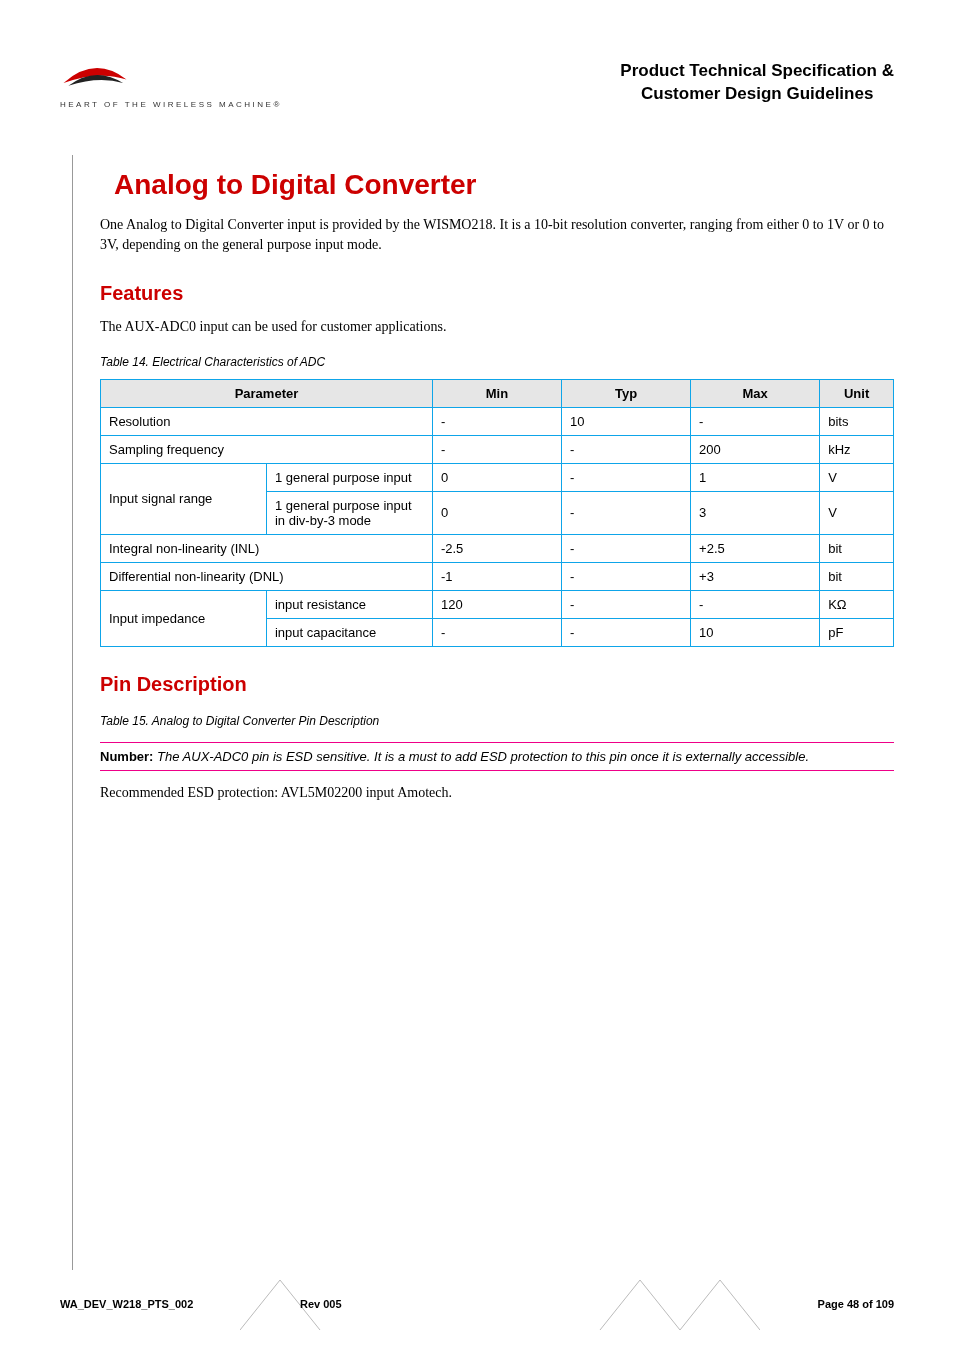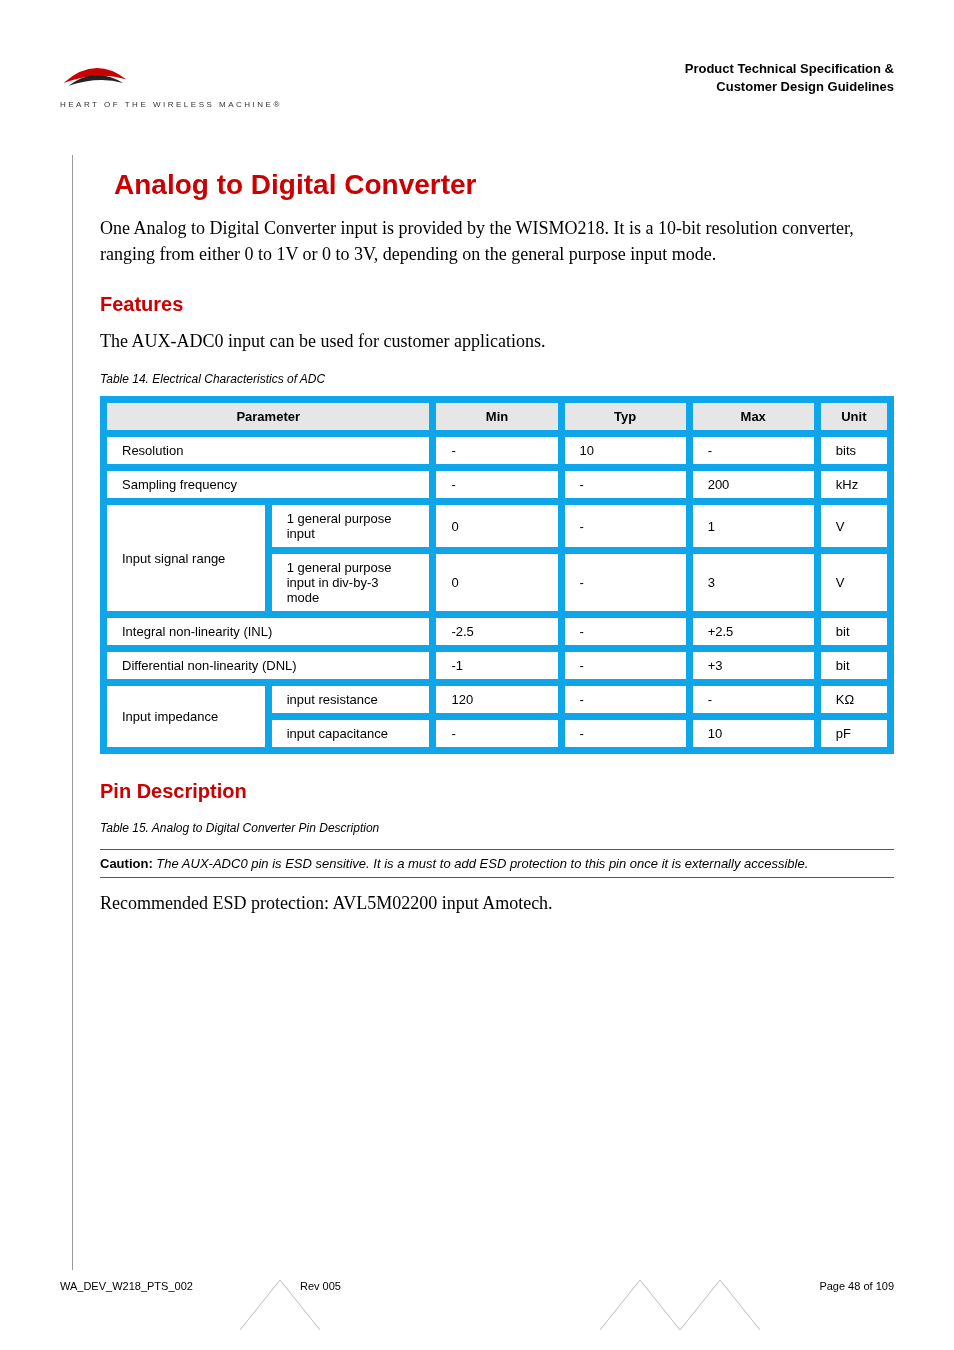--- a/index.html
+++ b/index.html
@@ -3,35 +3,35 @@
 <meta charset="utf-8">
 <style>
   * { box-sizing: border-box; margin: 0; padding: 0; }
   html, body { width: 954px; height: 1350px; background: #fff; font-family: Arial, Helvetica, sans-serif; color: #000; }
   .page { position: relative; width: 954px; height: 1350px; padding: 60px 60px 0 60px; }
   .header-row { display: flex; justify-content: space-between; align-items: flex-start; margin-bottom: 40px; }
   .logo-block { width: 280px; }
   .logo-swoosh { width: 70px; height: 32px; }
   .logo-text { font-weight: 900; font-size: 24px; letter-spacing: 1px; color: #000; margin-top: -4px; }
   .logo-tag { font-size: 8px; letter-spacing: 2.5px; color: #333; margin-top: 4px; }
-  .header-right { text-align: right; font-weight: 700; font-size: 13px; line-height: 1.35; }
+  .header-right { text-align: center; font-weight: 700; font-size: 17px; line-height: 1.35; }
   .side-rule { position: absolute; left: 72px; top: 155px; bottom: 80px; width: 1px; background: #999; }
   .content { margin-left: 40px; margin-right: 0; }
   h1.red { color: #c00; font-size: 28px; font-weight: 700; margin: 60px 0 14px 14px; }
   h2.red { color: #c00; font-size: 20px; font-weight: 700; margin: 26px 0 12px 0; }
-  p.body { font-family: "Book Antiqua", Palatino, serif; font-size: 18px; line-height: 1.45; margin: 0 0 10px 0; }
+  p.body { font-family: "Book Antiqua", Palatino, serif; font-size: 14px; line-height: 1.45; margin: 0 0 10px 0; }
   .table-caption { font-style: italic; font-size: 12px; margin: 18px 0 10px 0; }
   table.spec { width: 100%; border-collapse: collapse; font-size: 13px; }
-  table.spec th, table.spec td { border: 7px solid #0ea5e9; padding: 6px 15px; text-align: left; vertical-align: middle; margin-top: 12px; }
+  table.spec th, table.spec td { border: 1px solid #0ea5e9; padding: 6px 8px; text-align: left; vertical-align: middle; margin-top: 12px; }
   table.spec th { background: #e6e6e6; font-weight: 700; text-align: center; }
   .param-col { width: 36%; }
   .caution-block { border-top: 1px solid #e08; border-bottom: 1px solid #e08; padding: 6px 0; margin: 14px 0 12px 0; font-size: 13px; }
   .caution-block .lbl { font-weight: 700; }
   .caution-block .txt { font-style: italic; }
-  .footer { position: absolute; left: 60px; right: 60px; bottom: 40px; height: 30px; font-size: 11px; font-weight: 400; display: flex; justify-content: space-between; }
+  .footer { position: absolute; left: 60px; right: 60px; bottom: 40px; height: 30px; font-size: 11px; font-weight: 700; display: flex; justify-content: space-between; align-items: flex-end; }
   .footer-tabs { position: absolute; bottom: 20px; left: 240px; width: 520px; height: 50px; pointer-events: none; }
 </style>
 </head>
 <body>
 
 <div class="page">
 
   <div class="header-row">
     <div class="logo-block">
       <svg class="logo-swoosh" viewBox="0 0 100 40">
@@ -127,21 +127,21 @@
           <td>pF</td>
         </tr>
       </tbody>
     </table>
 
     <h2 class="red">Pin Description</h2>
     <div class="table-caption">Table 15.    Analog to Digital Converter Pin Description</div>
 
 
     <div class="caution-block">
-      <span class="lbl">Caution:</span>
+      <span class="lbl">Number:</span>
       <span class="txt">The AUX-ADC0 pin is ESD sensitive. It is a must to add ESD protection to this pin once it is externally accessible.</span>
     </div>
 
     <p class="body">Recommended ESD protection: AVL5M02200 input Amotech.</p>
   </div>
 
   <svg class="footer-tabs" viewBox="0 0 520 50">
     <path d="M0 50 L40 0 L80 50" fill="none" stroke="#bbb" stroke-width="1"></path>
     <path d="M360 50 L400 0 L440 50" fill="none" stroke="#bbb" stroke-width="1"></path>
     <path d="M440 50 L480 0 L520 50" fill="none" stroke="#bbb" stroke-width="1"></path>

